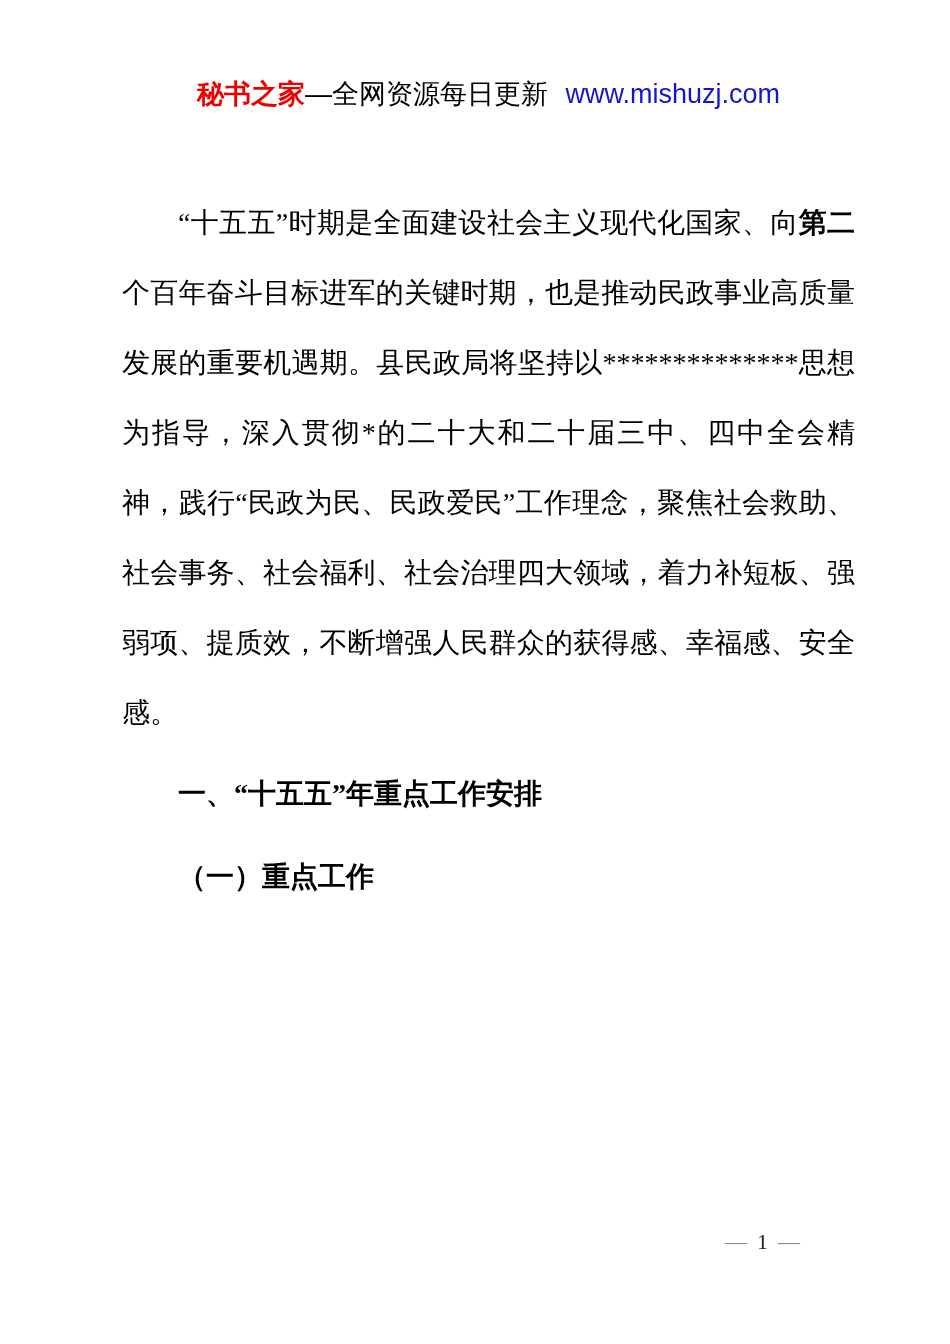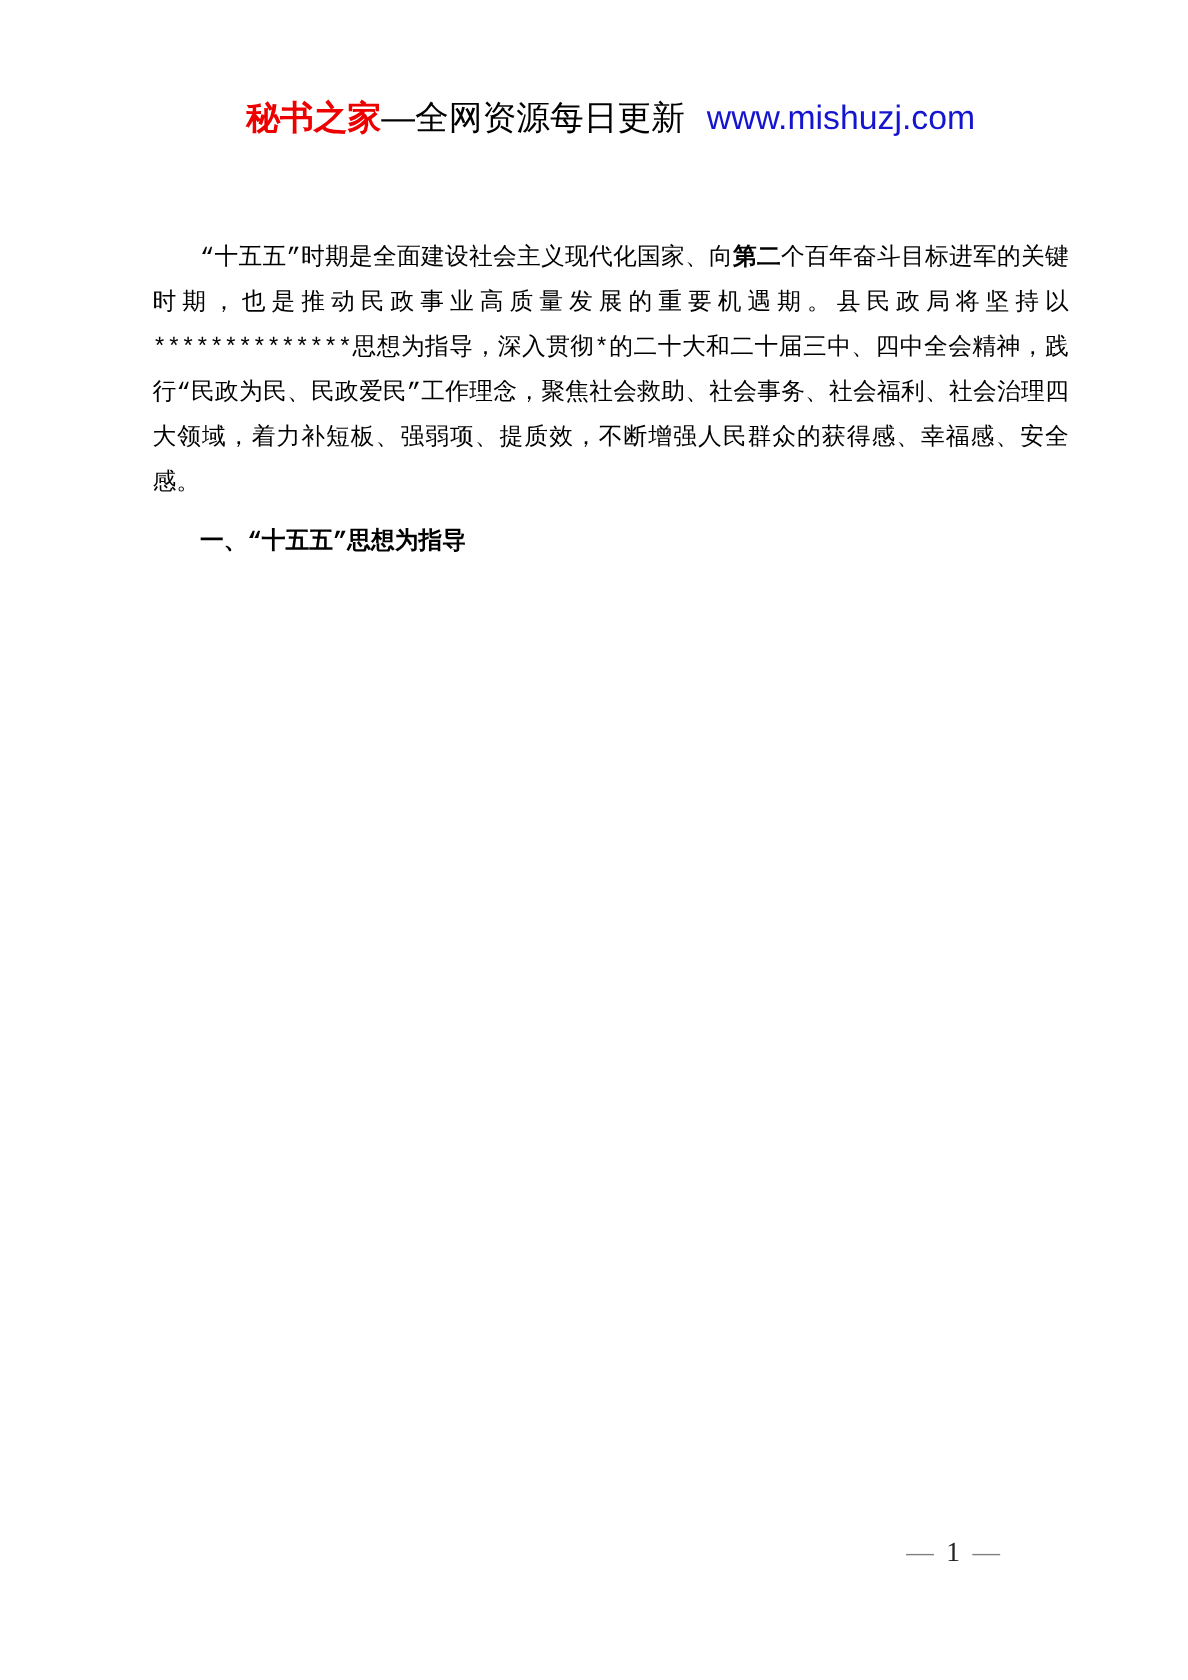--- a/index.html
+++ b/index.html
@@ -46,24 +46,23 @@
   .doc-title {
     margin: 64px 0 0 0;
     text-align: center;
     font-size: 40px;
     line-height: 52px;
     font-weight: bold;
     font-family: "Liberation Serif", serif;
   }
   .content {
     margin-top: 78px;
-    font-size: 19px;
-    line-height: 36px;
+    font-size: 28px;
+    line-height: 70px;
     text-align: justify;
-    font-family: Liberation Mono, monospace;
   }
   .content p { margin: 0; text-indent: 2em; }
   .content p.heading1,
   .content p.heading2 {
     margin: 11px 0 13px 0;
     font-weight: bold;
     text-align: left;
   }
   .run.bold { font-weight: bold; }
   .footer {
@@ -87,20 +86,21 @@
 <div class="page">
 
   <div class="header">
     <span class="brand">秘书之家</span><span class="tagline">—全网资源每日更新</span>
     <span class="url">www.mishuzj.com</span>
   </div>
 
 
   <div class="content">
       <p class="paragraph"><span class="run">“十五五”时期是全面建设社会主义现代化国家、向</span><span class="run bold">第二</span><span class="run">个百年奋斗目标进军的关键时期，也是推动民政事业高质量发展的重要机遇期。县民政局将坚持以**************思想为指导，深入贯彻*的二十大和二十届三中、四中全会精神，践行“民政为民、民政爱民”工作理念，聚焦社会救助、社会事务、社会福利、社会治理四大领域，着力补短板、强弱项、提质效，不断增强人民群众的获得感、幸福感、安全感。</span></p>
-      <p class="heading1"><span class="run bold">一、“十五五”思想为指导</span></p>
+      <p class="heading1"><span class="run bold">一、“十五五”年重点工作安排</span></p>
+      <p class="heading2"><span class="run bold">（一）重点工作</span></p>
     </div>
 
   <div class="footer">
     <span class="pn-dash">—</span><span class="pn-num">1</span><span class="pn-dash">—</span>
   </div>
 
 </div>
 
 </body></html>

